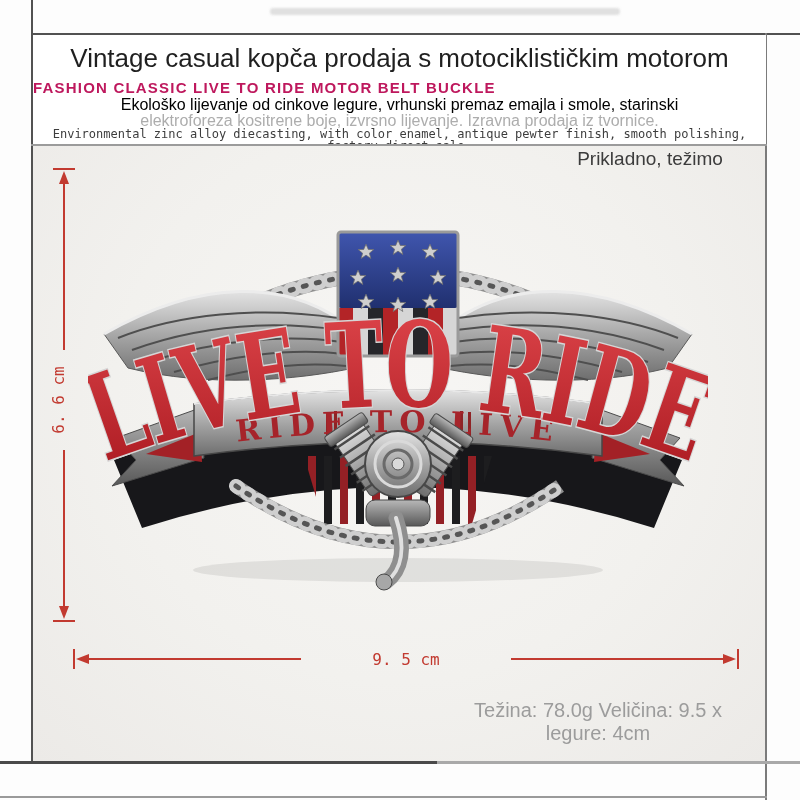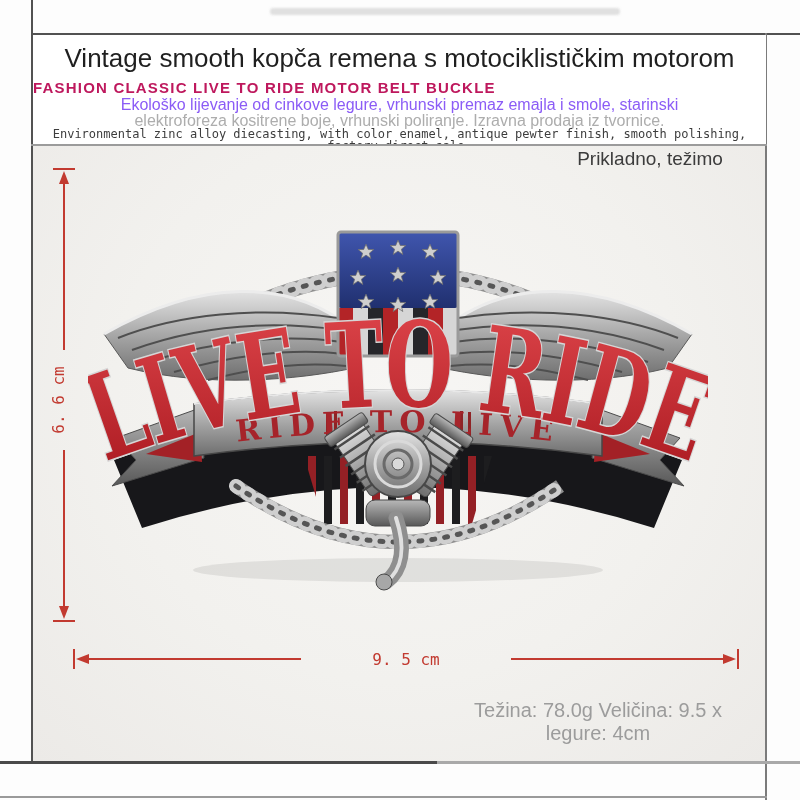--- a/index.html
+++ b/index.html
@@ -13,21 +13,21 @@
   .hline-top{position:absolute;left:31px;top:33px;width:769px;height:2px;background:#525252;}
   .vline-right{position:absolute;left:765px;top:33px;width:2px;height:767px;background:#7b7b7b;}
   .hline-headerbottom{position:absolute;left:31px;top:144px;width:736px;height:2px;background:#9b9b9b;}
   .hline-bottom-dark{position:absolute;left:0;top:761px;width:437px;height:3px;background:#4a4a4a;}
   .hline-bottom-gray{position:absolute;left:437px;top:761px;width:363px;height:3px;background:#a9a9a9;}
   .hline-footer{position:absolute;left:0;top:796px;width:767px;height:2px;background:#9a9a9a;}
   
   .header{position:absolute;left:33px;top:35px;width:733px;height:109px;background:#ffffff;}
   .title{position:absolute;left:0;top:9px;width:733px;text-align:center;font-size:26px;line-height:28px;color:#1f1f1f;font-weight:500;letter-spacing:0;}
   .subtitle{position:absolute;left:0;top:44px;width:733px;font-size:15px;line-height:17px;color:#be185d;letter-spacing:1.2px;font-weight:700;}
-  .desc1{position:absolute;left:0;top:61px;width:733px;text-align:center;font-size:16px;line-height:17px;color:#8b5cf6;}
+  .desc1{position:absolute;left:0;top:61px;width:733px;text-align:center;font-size:16px;line-height:17px;color:#000000;}
   .desc2{position:absolute;left:0;top:77px;width:733px;text-align:center;font-size:16px;line-height:17px;color:#adadad;}
   .desc-en{position:absolute;left:0;top:93px;width:733px;text-align:center;font-size:12px;line-height:12px;color:#3d3d3d;font-family:"DejaVu Sans Mono",monospace;}
   
   .photo{
     position:absolute;left:33px;top:146px;width:732px;height:615px;
     background:radial-gradient(ellipse at 50% 42%, #f7f6f4 0%, #f2f1ee 55%, #eceae7 100%);
   }
   .tagline{position:absolute;left:497px;top:1px;width:240px;text-align:center;font-size:19px;line-height:24px;color:#3c3c3c;}
   .specs{position:absolute;left:400px;top:535px;width:330px;text-align:center;font-size:20px;line-height:23px;color:#9c9c9c;margin-top:18px;}
   .dim-v{position:absolute;left:10px;top:12px;}
@@ -39,24 +39,24 @@
 <body>
 
 <div class="page">
 
   <div class="smudge"></div>
   <div class="vline-left"></div>
   <div class="hline-top"></div>
   <div class="vline-right"></div>
 
   <div class="header">
-    <div class="title">Vintage smooth kopča remena s motociklističkim motorom</div>
+    <div class="title">Vintage casual kopča prodaja s motociklističkim motorom</div>
     <div class="subtitle">FASHION CLASSIC LIVE TO RIDE MOTOR BELT BUCKLE</div>
     <div class="desc1">Ekološko lijevanje od cinkove legure, vrhunski premaz emajla i smole, starinski</div>
-    <div class="desc2">elektroforeza kositrene boje, vrhunski poliranje. Izravna prodaja iz tvornice.</div>
+    <div class="desc2">elektroforeza kositrene boje, izvrsno lijevanje. Izravna prodaja iz tvornice.</div>
     <div class="desc-en">Environmental zinc alloy diecasting, with color enamel, antique pewter finish, smooth polishing, factory direct sale.</div>
   </div>
   <div class="hline-headerbottom"></div>
 
   <div class="photo">
 
     <div class="tagline">
       <div>Prikladno, težimo</div>
     </div>
 

